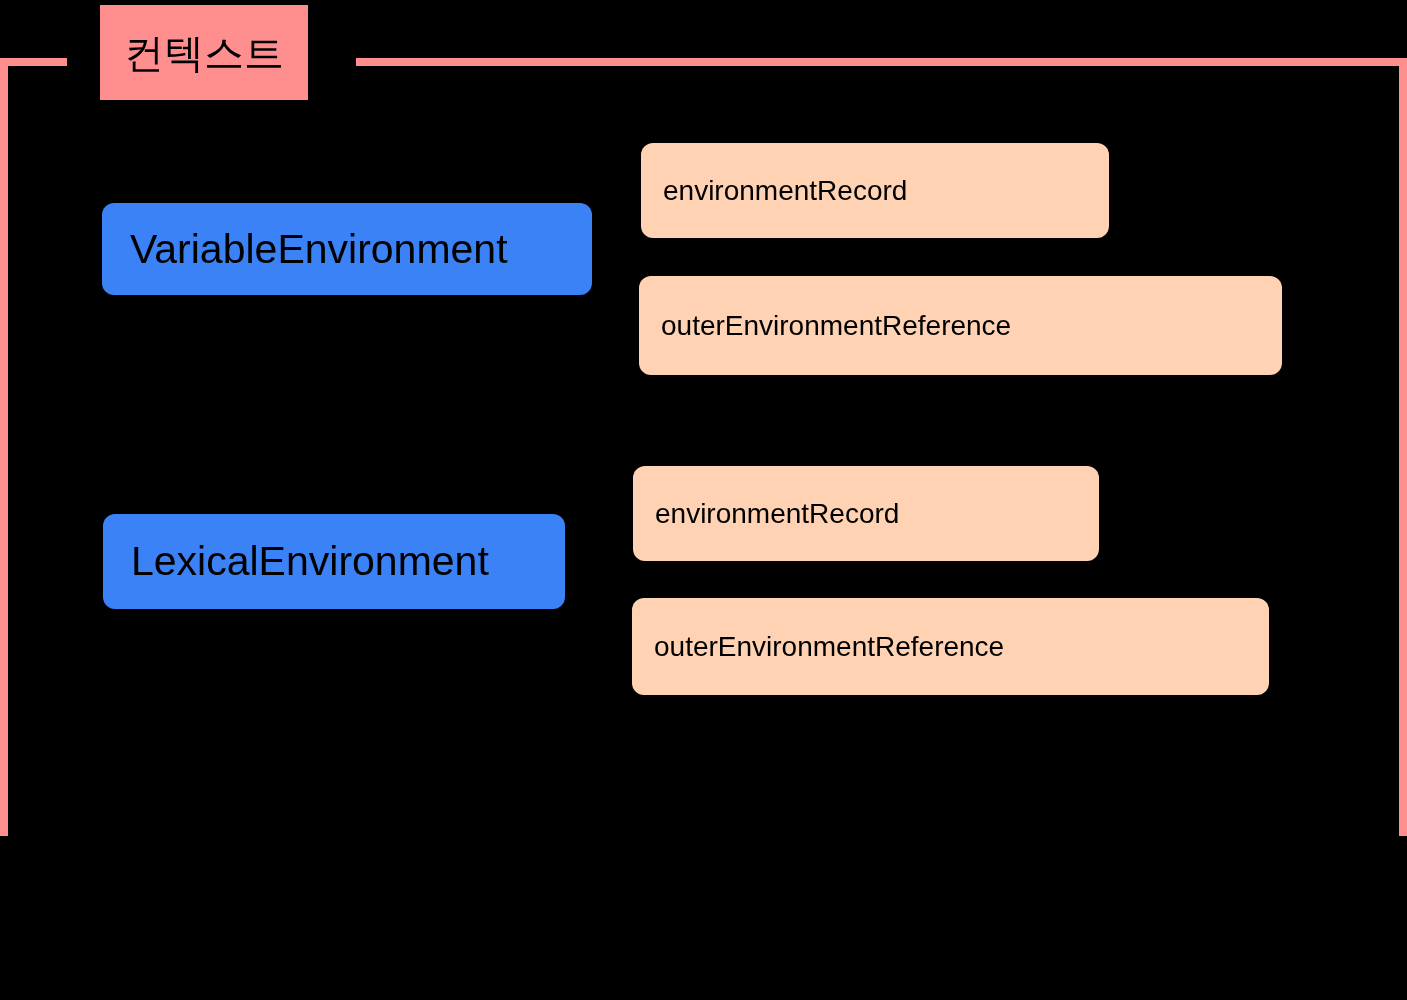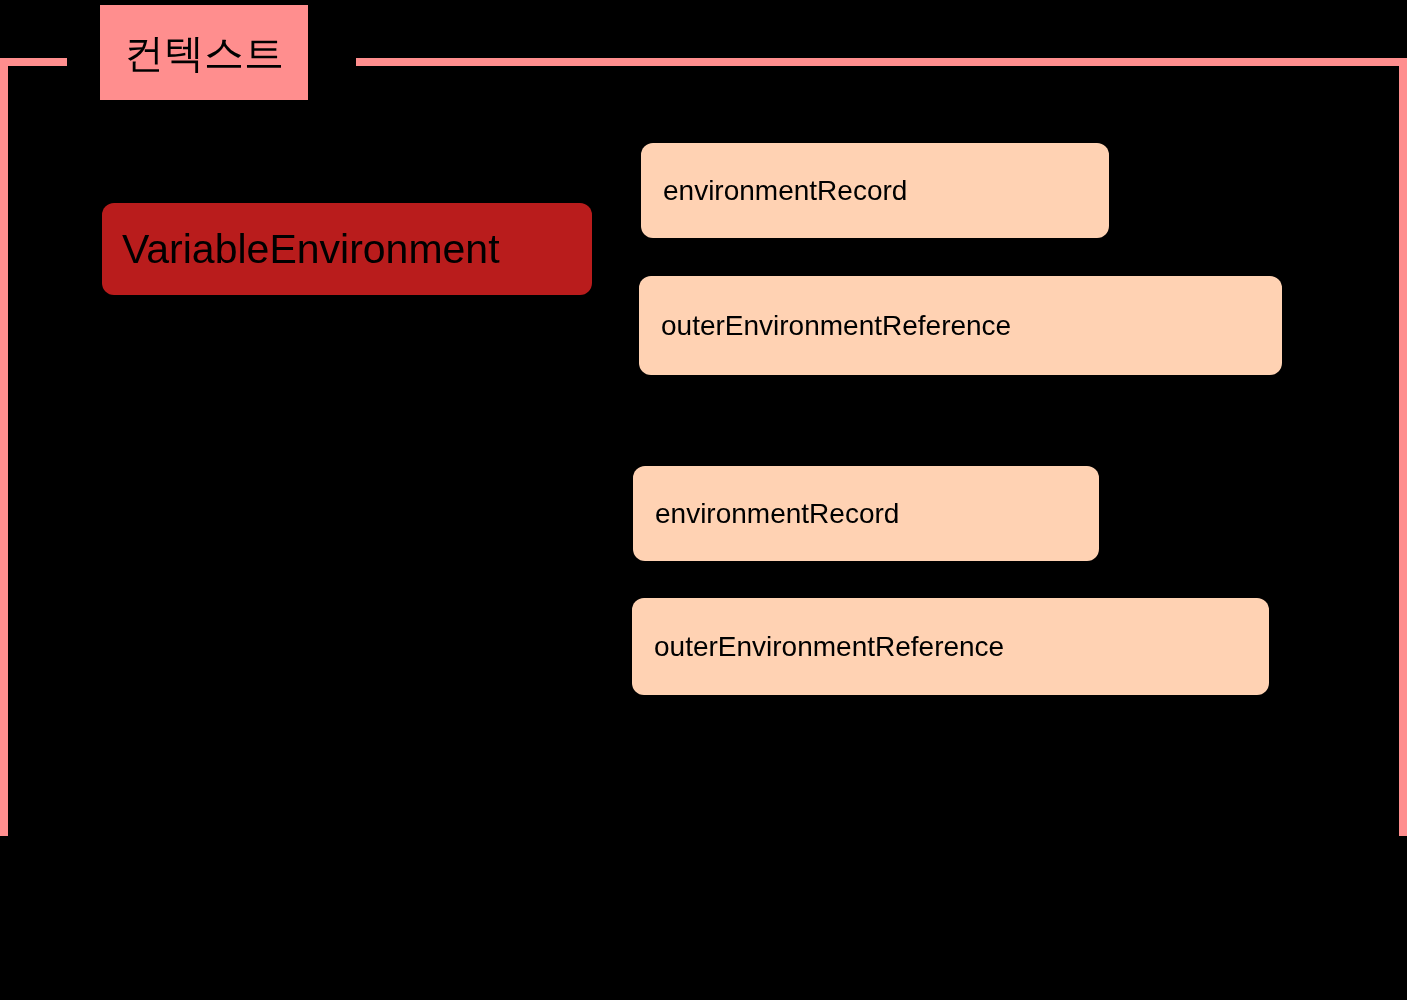--- a/index.html
+++ b/index.html
@@ -61,22 +61,22 @@
     box-sizing: border-box;
   }
   .node .node-text {
     color: #000000;
     white-space: nowrap;
     line-height: 1;
   }
 
   
   .node.primary {
-    background: #b91c1c;
-    padding-left: 20px;
+    background: #3b82f6;
+    padding-left: 28px;
   }
   .node.primary .node-text { font-size: 41px; }
 
   
   .node.secondary {
     background: #FFD2B3;
     padding-left: 22px;
   }
   .node.secondary .node-text { font-size: 28px; }
 
@@ -111,20 +111,23 @@
   </div>
 
   <div class="node secondary" id="node-ve-environment-record">
     <span class="node-text">environmentRecord</span>
   </div>
 
   <div class="node secondary" id="node-ve-outer-env-reference">
     <span class="node-text">outerEnvironmentReference</span>
   </div>
 
+  <div class="node primary" id="node-lexical-environment">
+    <span class="node-text">LexicalEnvironment</span>
+  </div>
 
   <div class="node secondary" id="node-le-environment-record">
     <span class="node-text">environmentRecord</span>
   </div>
 
   <div class="node secondary" id="node-le-outer-env-reference">
     <span class="node-text">outerEnvironmentReference</span>
   </div>
 
 

